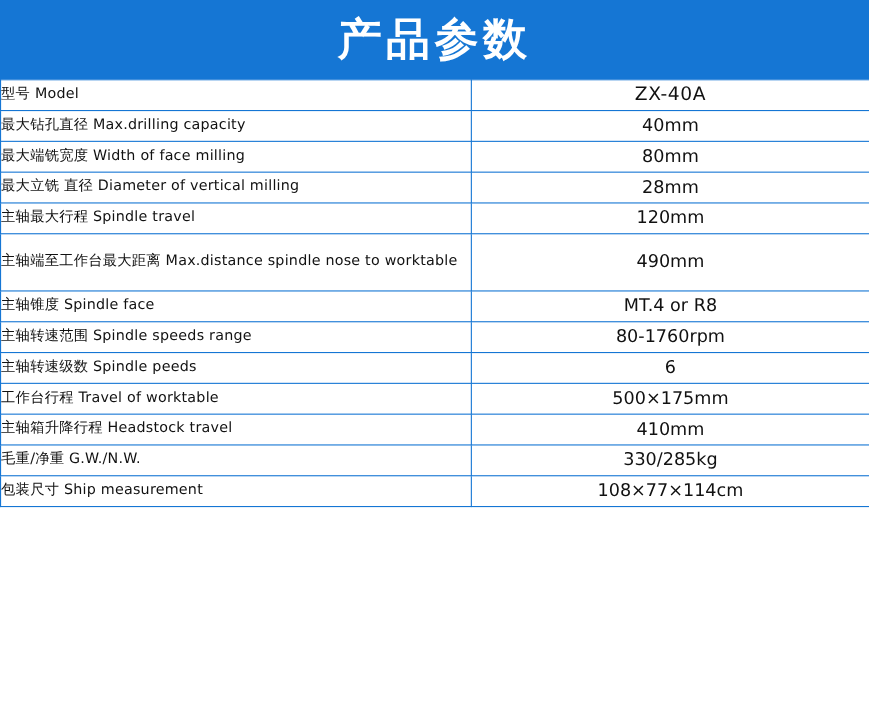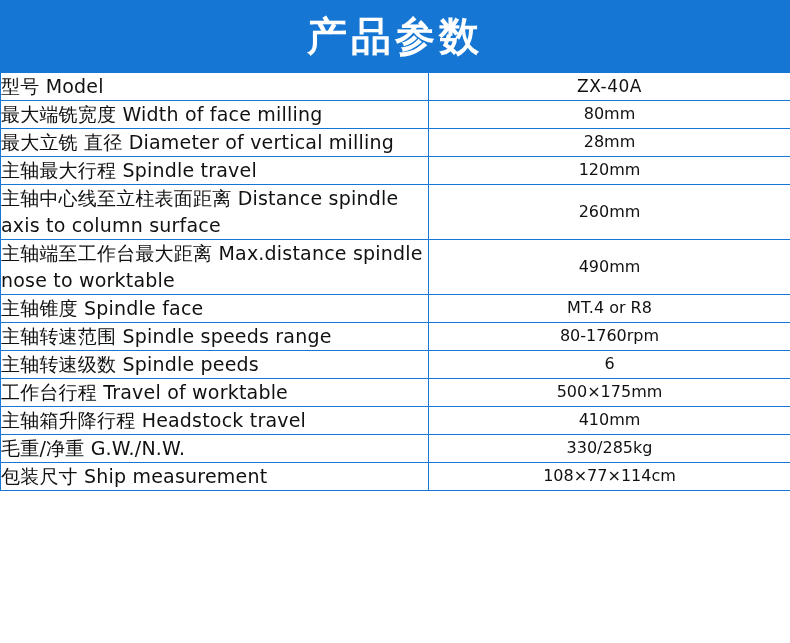--- a/index.html
+++ b/index.html
@@ -46,21 +46,21 @@
   .spec-table col.c-value { width: 362px; }
 
   .spec-table td {
     border: 1px solid #1576d4;
     padding: 0;
     vertical-align: middle;
     box-sizing: border-box;
   }
   .cell-label {
     padding: 3px 6px 3px 8px;
-    font-size: 19px;
+    font-size: 13px;
     color: #111111;
     line-height: 1.42;
     font-family: "DejaVu Sans", "Liberation Sans", sans-serif;
     letter-spacing: 0.2px;
     text-align: left;
   }
   .cell-value {
     padding: 3px 4px;
     font-size: 16px;
     color: #111111;
@@ -97,40 +97,40 @@
       <col class="c-label">
       <col class="c-value">
     </colgroup>
     <tbody>
 
       <tr class="row-h1">
         <td class="cell-label">型号 Model</td>
         <td class="cell-value model-value">ZX-40A</td>
       </tr>
 
+      <tr class="row-h1">
+        <td class="cell-label">最大钻孔直径 Max.drilling capacity</td>
+        <td class="cell-value">40mm</td>
+      </tr>
 
       <tr class="row-h1">
         <td class="cell-label">最大端铣宽度 Width of face milling</td>
         <td class="cell-value">80mm</td>
       </tr>
 
       <tr class="row-h1">
         <td class="cell-label">最大立铣 直径 Diameter of vertical milling</td>
         <td class="cell-value">28mm</td>
       </tr>
 
       <tr class="row-h1">
         <td class="cell-label">主轴最大行程 Spindle travel</td>
         <td class="cell-value">120mm</td>
       </tr>
 
-      <tr class="row-h2">
-        <td class="cell-label">主轴中心线至立柱表面距离 Distance spindle axis to column surface</td>
-        <td class="cell-value">260mm</td>
-      </tr>
 
       <tr class="row-h2">
         <td class="cell-label">主轴端至工作台最大距离 Max.distance spindle nose to worktable</td>
         <td class="cell-value">490mm</td>
       </tr>
 
 
       <tr class="row-h1">
         <td class="cell-label">主轴锥度 Spindle face</td>
         <td class="cell-value">MT.4 or R8</td>

